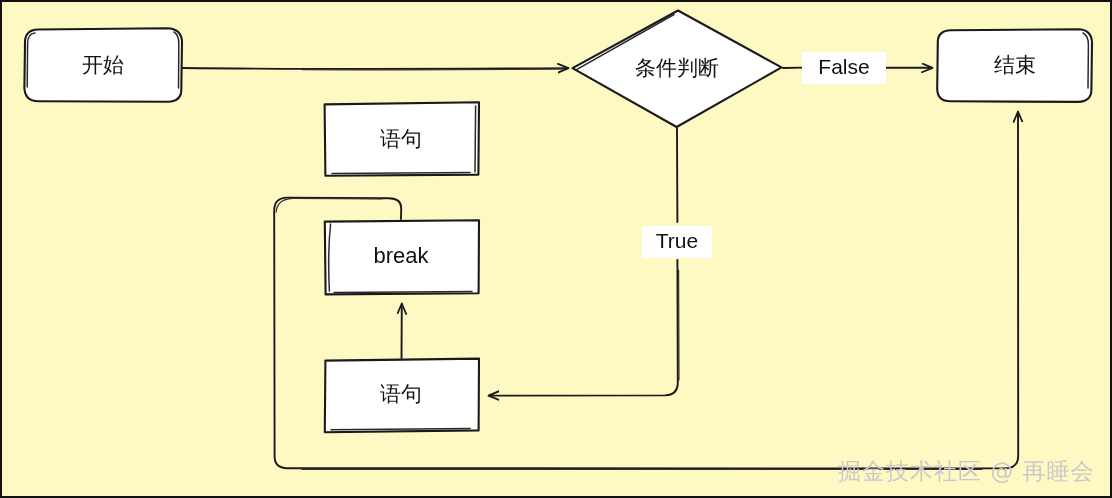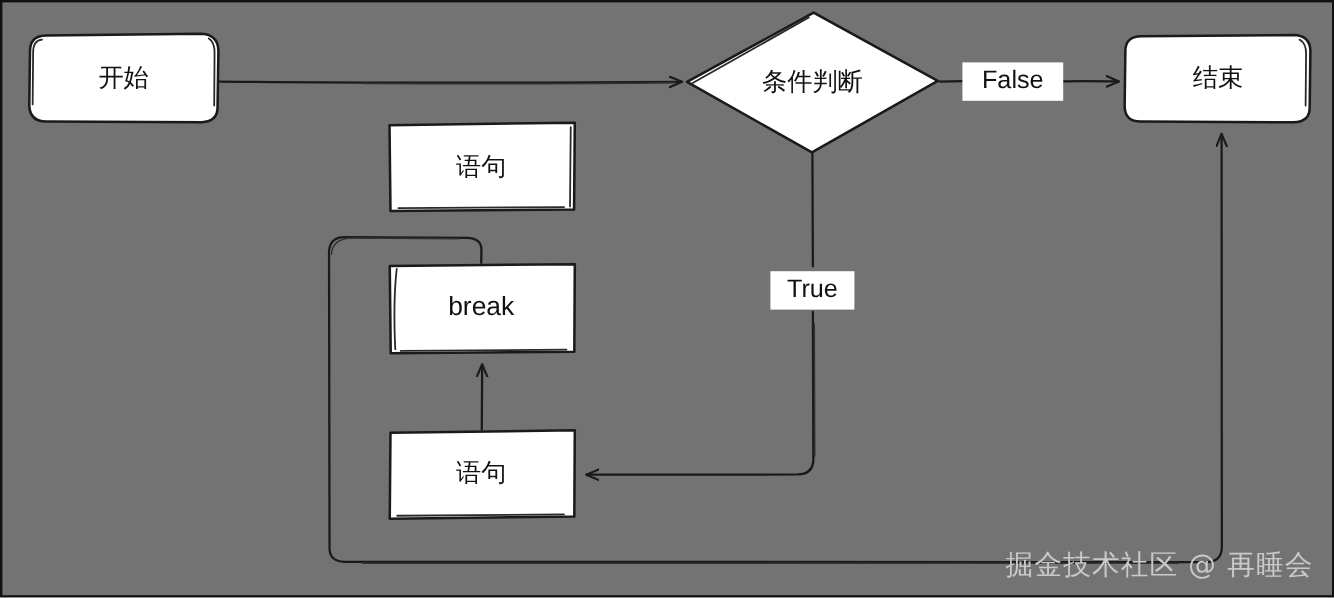--- a/index.html
+++ b/index.html
@@ -7,21 +7,21 @@
     padding: 0;
     background: #ffffff;
   }
   body {
     font-family: "Liberation Sans", "DejaVu Sans", sans-serif;
   }
   #canvas {
     position: relative;
     width: 1112px;
     height: 498px;
-    background: #737373;
+    background: #fef9c3;
     border: 2px solid #111111;
     box-sizing: border-box;
     overflow: hidden;
   }
   #diagram-svg {
     position: absolute;
     left: 0;
     top: 0;
     width: 1112px;
     height: 498px;

